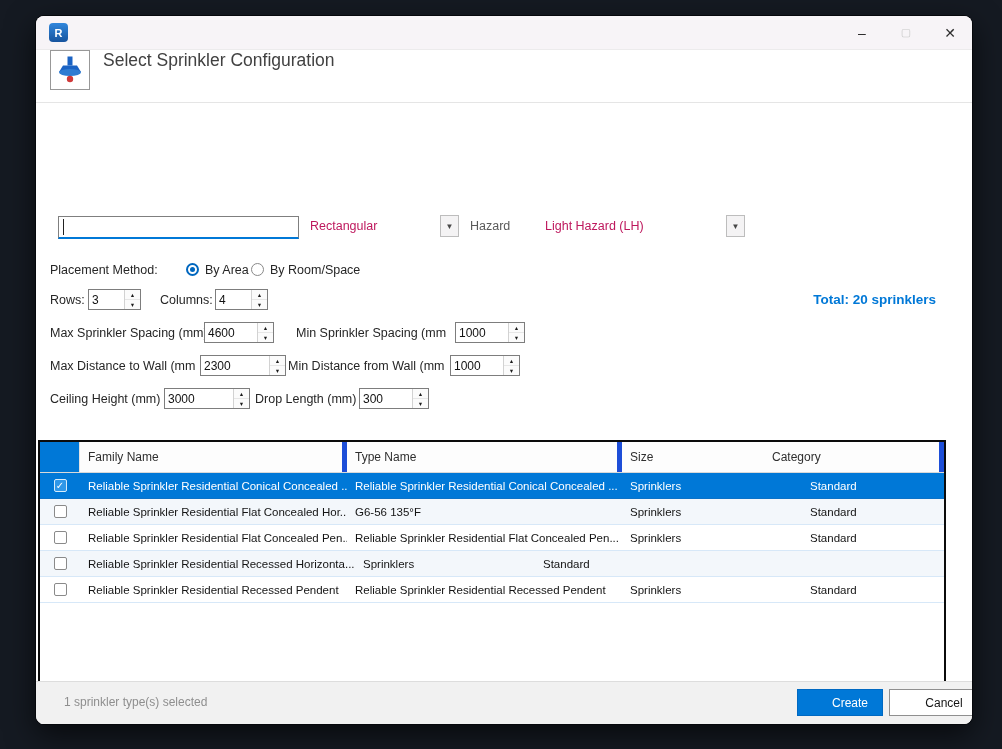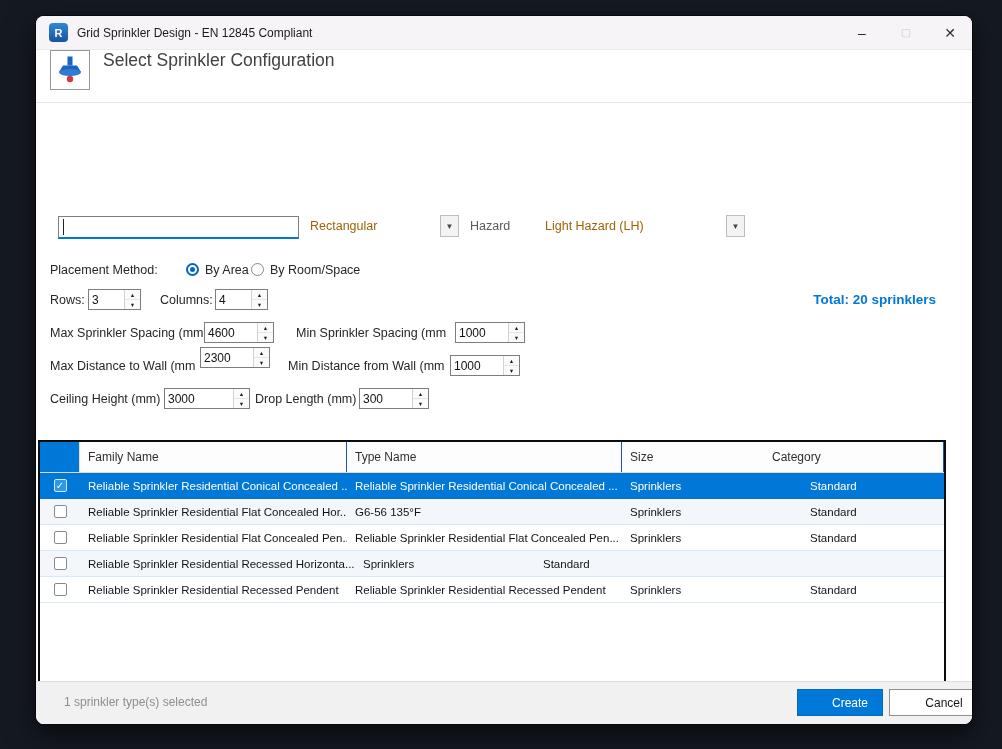--- a/index.html
+++ b/index.html
@@ -13,38 +13,38 @@
   .win-btn.max{color:#c9c9c9;font-size:11px;}
   
   .header{height:52px;display:flex;align-items:flex-start;border-bottom:1px solid #e5e5e5;background:#fff;}
   .spr-box{width:38px;height:38px;margin-left:14px;border:1px solid #989898;display:flex;align-items:center;justify-content:center;flex:none;background:#fff;}
   .header-title{margin-left:13px;font-size:17.5px;color:#414141;}
   
   .form{position:relative;width:100%;height:100%;}
   .lbl{position:absolute;font-size:12.5px;color:#262626;white-space:nowrap;}
   .search-input{position:absolute;left:22px;top:113px;width:231px;height:20px;border:1px solid #7f7f7f;border-bottom:2px solid #0078d7;font-size:12px;padding:0 4px;outline:none;font-family:inherit;background:#fff;}
   .caret{position:absolute;left:27px;top:116px;width:1px;height:16px;background:#222;}
-  .combo-text{position:absolute;font-size:12.5px;color:#a16207;white-space:nowrap;}
+  .combo-text{position:absolute;font-size:12.5px;color:#be185d;white-space:nowrap;}
   .combo-arrow{position:absolute;width:17px;height:20px;background:#f4f3f4;border:1px solid #bdbdbd;color:#474747;font-size:8px;display:flex;align-items:center;justify-content:center;}
   
   .radio{position:absolute;width:13px;height:13px;border-radius:50%;box-sizing:border-box;}
   .radio.checked{border:2px solid #0067bf;background:#fff;}
   .radio.checked::after{content:"";position:absolute;left:2px;top:2px;width:5px;height:5px;border-radius:50%;background:#0067bf;}
   .radio.unchecked{border:1px solid #898989;background:#fff;}
   
   .spinner{position:absolute;height:21px;border:1px solid #7d7d7d;background:#fff;display:flex;box-sizing:border-box;}
   .spinner input{border:none;outline:none;font-size:12px;padding:0 3px;flex:1;min-width:0;font-family:inherit;color:#111;background:transparent;}
   .spin-btns{width:15px;display:flex;flex-direction:column;border-left:1px solid #d2d2d2;}
   .spin-up,.spin-down{flex:1;font-size:5.5px;display:flex;align-items:center;justify-content:center;color:#1c1c1c;background:#fbfbfb;}
   .spin-up{border-bottom:1px solid #e6e6e6;}
   .total{position:absolute;right:36px;top:189px;font-size:13.5px;font-weight:bold;color:#0078d7;}
   
   .table{position:absolute;left:2px;top:337px;width:904px;height:283px;border:2px solid #0b0b0b;background:#fff;overflow:hidden;}
   .thead{display:flex;height:30px;border-bottom:1px solid #d9d9d9;background:#fdfdfd;}
-  .th{display:flex;align-items:center;padding-left:8px;font-size:12px;color:#2f2f2f;border-right:1px solid #1d4ed8;box-sizing:border-box;}
+  .th{display:flex;align-items:center;padding-left:8px;font-size:12px;color:#2f2f2f;border-right:5px solid #1d4ed8;box-sizing:border-box;}
   .th-check{width:40px;background:#0078d7;border-right:1px solid #e2e2e2;}
   .c-fam{width:267px;}.c-type{width:275px;}.c-cat{width:180px;}.c-size{flex:1;border-right:none;}
   .tr{display:flex;height:25px;align-items:center;font-size:11.5px;color:#141414;border-bottom:1px solid #d7e8f8;background:#fff;}
   .tr.alt{background:#f3f7fb;}
   .tr.selected{background:#0078d7;color:#fff;border-bottom-color:#0b72c8;}
   .td{padding-left:8px;box-sizing:border-box;white-space:nowrap;overflow:hidden;}
   .td-check{width:40px;display:flex;justify-content:center;flex:none;}
   .checkbox{width:13px;height:13px;border:1px solid #8a8a8a;border-radius:2px;background:#fff;box-sizing:border-box;font-size:10px;line-height:11px;text-align:center;}
   .checkbox.checked{background:#2f97e8;border-color:#d7ecfb;color:#fff;}
   
@@ -54,21 +54,20 @@
   .btn-create{left:761px;width:86px;background:#0078d7;color:#fff;border:1px solid #0069c2;}
   .btn-cancel{left:853px;width:90px;background:#fff;color:#141414;border:1px solid #8f8f8f;}
 </style>
 </head>
 <body>
 
 <div class="dialog">
 
   <div class="titlebar">
     <div class="revit-icon">R</div>
-    <div class="title-text">Grid Sprinkler Design - EN 12845 Compliant</div>
     <div class="win-controls">
       <div class="win-btn">–</div>
       <div class="win-btn max">▢</div>
       <div class="win-btn">✕</div>
     </div>
   </div>
 
   <div class="header">
     <div class="spr-box">
       <svg width="30" height="30" viewBox="0 0 30 30">
@@ -128,21 +127,21 @@
     <span class="lbl" style="left:260px;top:223px">Min Sprinkler Spacing (mm</span>
     <div class="spinner" style="left:419px;top:219px;width:70px">
       <input value="1000" style="">
       <div class="spin-btns">
           <div class="spin-up">▲</div>
           <div class="spin-down">▼</div>
         </div>
     </div>
 
     <span class="lbl" style="left:14px;top:256px">Max Distance to Wall (mm</span>
-    <div class="spinner" style="left:164px;top:244px;width:70px">
+    <div class="spinner" style="left:164px;top:252px;width:86px">
       <input value="2300" style="">
       <div class="spin-btns">
           <div class="spin-up">▲</div>
           <div class="spin-down">▼</div>
         </div>
     </div>
     <span class="lbl" style="left:252px;top:256px">Min Distance from Wall (mm</span>
     <div class="spinner" style="left:414px;top:252px;width:70px">
       <input value="1000" style="">
       <div class="spin-btns">

